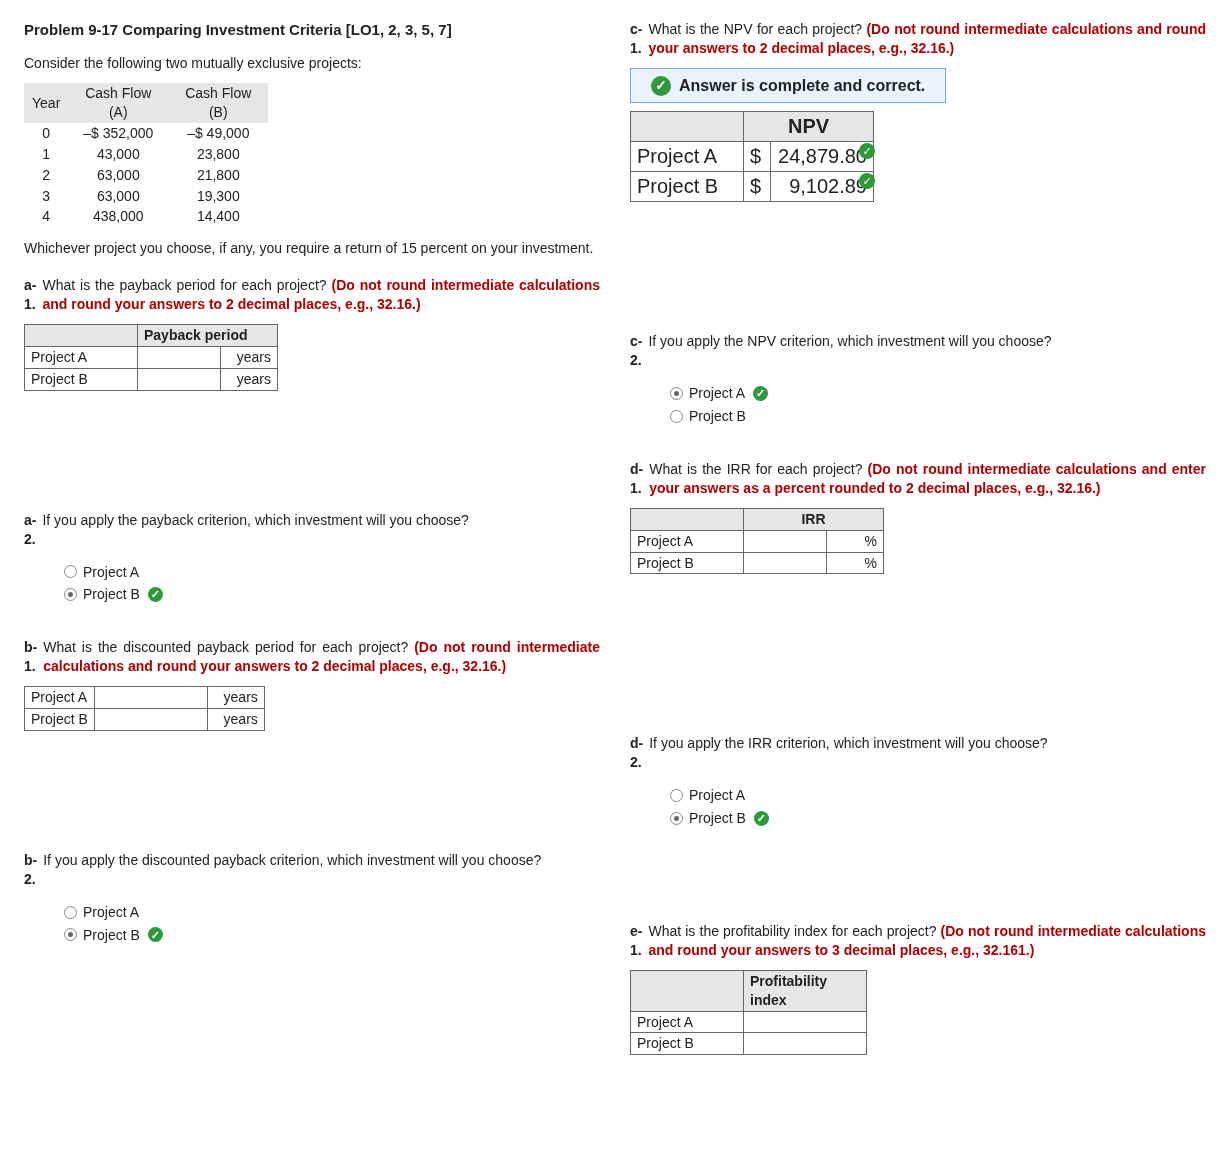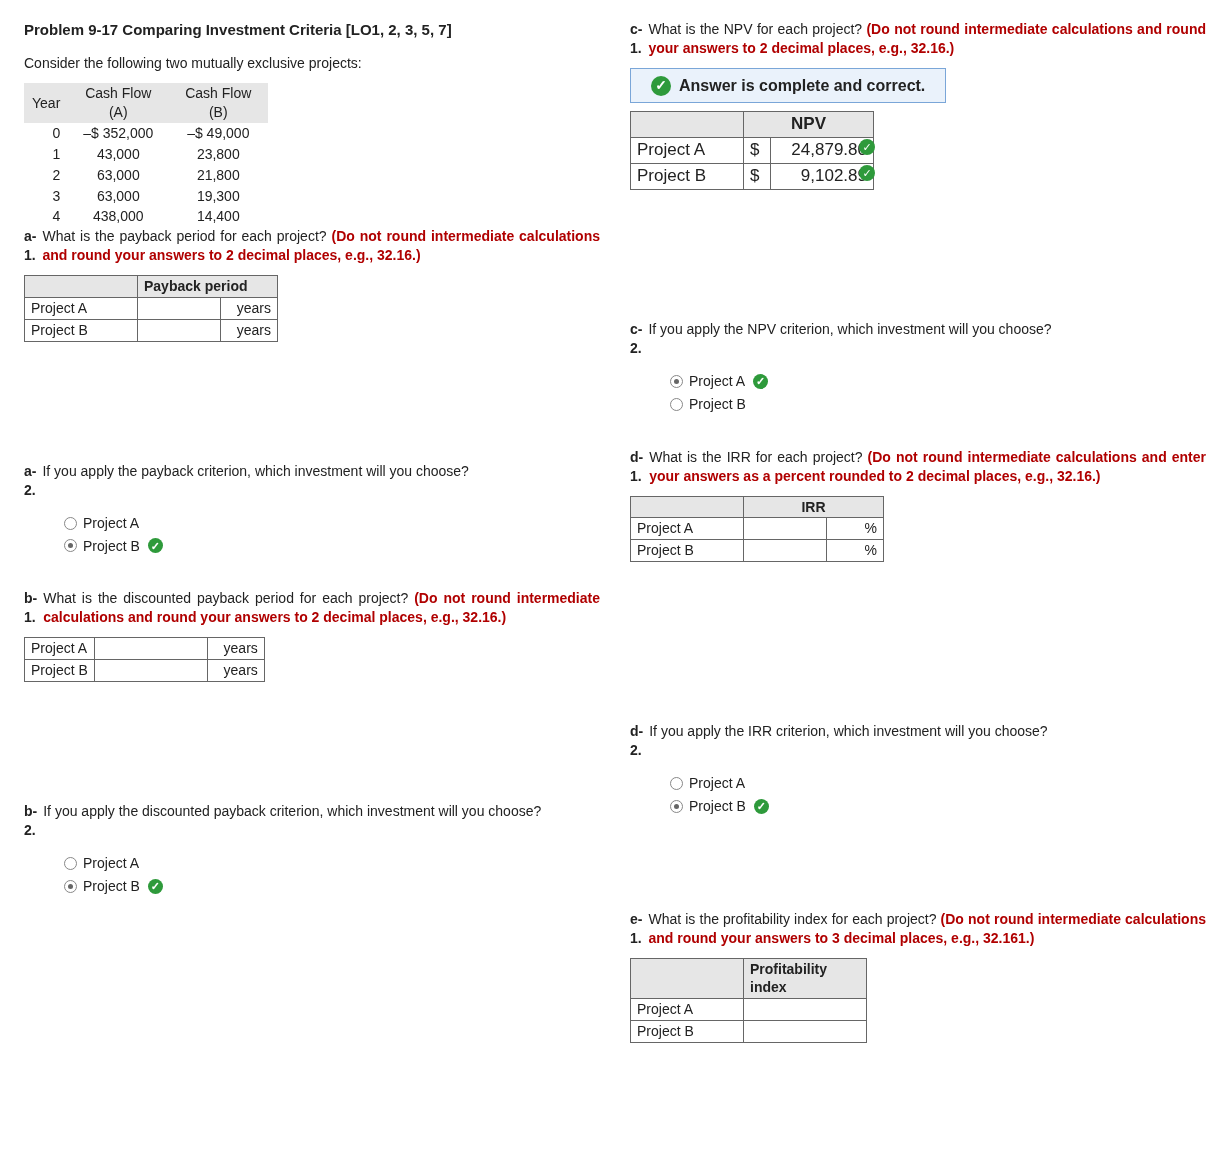--- a/index.html
+++ b/index.html
@@ -18,21 +18,21 @@
   .col { flex: 1; min-width: 0; }
   .title { font-weight: 700; font-size: 15px; margin-bottom: 14px; }
   .intro { margin-bottom: 10px; }
   table { border-collapse: collapse; }
   .cf-table td, .cf-table th {
     padding: 1px 8px;
     text-align: center;
     font-size: 14px;
   }
   .cf-table th { background: #e6e6e6; font-weight: 400; text-align: center; }
-  .cf-table .yr { text-align: right; margin-top: 16px; }
+  .cf-table .yr { text-align: center; margin-top: 16px; }
   .note { margin-top: 12px; margin-bottom: 18px; }
   .qrow { display: flex; gap: 6px; margin-bottom: 10px; text-align: justify; }
   .qnum { font-weight: 700; white-space: nowrap; }
   .qnum .p1 { display:block; }
   .qnum .p2 { display:block; }
   .qtext { flex: 1; }
   .red { color: #b00000; font-weight: 700; }
   .ans-table { margin: 8px 0 30px 0; }
   .ans-table th, .ans-table td {
     border: 1px solid #666;
@@ -62,21 +62,21 @@
     padding: 6px 20px; display:flex; align-items:center; gap:8px;
     font-weight:700; font-size:16px; margin-bottom: 8px; width: fit-content;
   }
   .banner .bigtick {
     width:20px; height:20px; border-radius:50%; background:#2e9a3b;
     color:#fff; display:inline-flex; align-items:center; justify-content:center;
     font-size:14px;
   }
   .banner .bigtick::before { content:"✓"; }
   .npv-table th, .npv-table td {
-    border:1px solid #666; padding:1px 6px; font-size:17px;
+    border:1px solid #666; padding:1px 6px; font-size:20px;
   }
   .npv-table th { background:#e6e6e6; font-weight:700; text-align:center; }
   .npv-table .lbl { text-align:left; width:100px; }
   .npv-table .cur { width:14px; }
   .npv-table .num { text-align:right; width:90px; position:relative; }
   .celltick {
     position:absolute; right:-2px; top:1px;
     width:16px; height:16px; border-radius:50%; background:#2e9a3b;
     color:#fff; display:inline-flex; align-items:center; justify-content:center;
     font-size:11px;
@@ -121,20 +121,21 @@
             <td>19,300</td>
           </tr>
     <tr>
             <td class="yr">4</td>
             <td>438,000</td>
             <td>14,400</td>
           </tr>
   </tbody>
       </table>
 
+  <div class="note">Whichever project you choose, if any, you require a return of 15 percent on your investment.</div>
 
   <div class="qrow">
     <div class="qnum">
           <span class="p1">a-</span>
           <span class="p2">1.</span>
         </div>
     <div class="qtext"><span>What is the payback period for each project? </span><span class="red">(Do not round intermediate calculations and round your answers to 2 decimal places, e.g., 32.16.)</span></div>
   </div>
   <table class="ans-table">
     <tbody>

